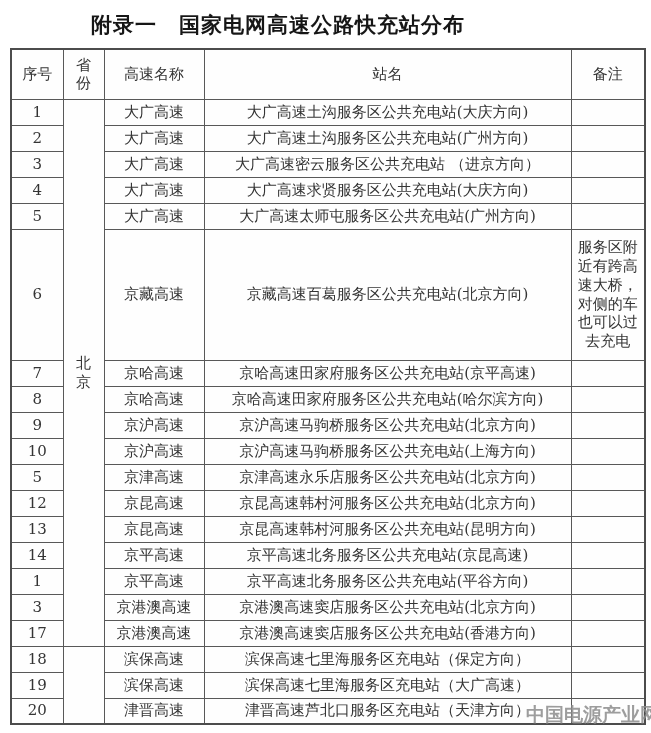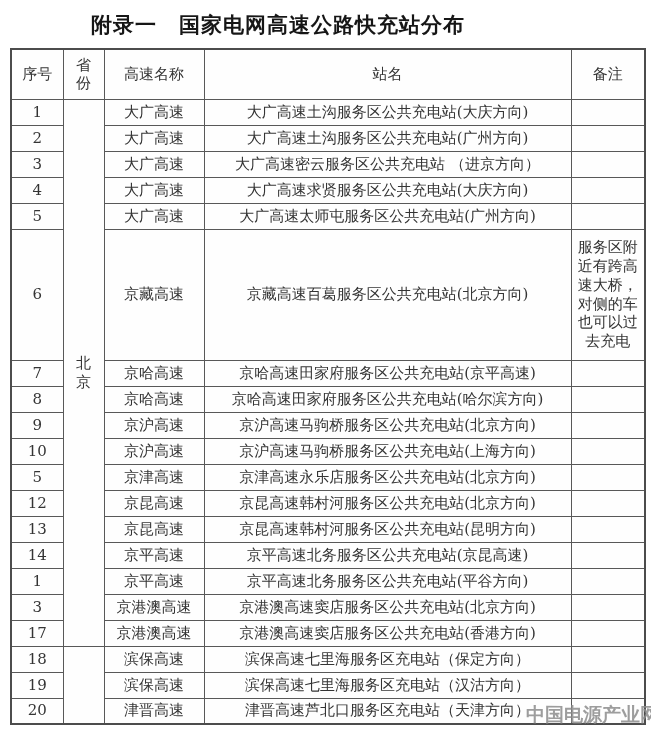--- a/index.html
+++ b/index.html
@@ -202,21 +202,21 @@
       <tr class="row">
         <td class="cell-index">18</td>
         <td class="cell-province" rowspan="3"></td>
         <td class="cell-highway">滨保高速</td>
         <td class="cell-station">滨保高速七里海服务区充电站（保定方向）</td>
         <td class="cell-remark"></td>
       </tr>
       <tr class="row">
         <td class="cell-index">19</td>
         <td class="cell-highway">滨保高速</td>
-        <td class="cell-station">滨保高速七里海服务区充电站（汉沽方向）</td>
+        <td class="cell-station">滨保高速七里海服务区充电站（大广高速）</td>
         <td class="cell-remark"></td>
       </tr>
       <tr class="row">
         <td class="cell-index">20</td>
         <td class="cell-highway">津晋高速</td>
         <td class="cell-station">津晋高速芦北口服务区充电站（天津方向）</td>
         <td class="cell-remark"></td>
       </tr>
     </tbody>
 </table>

